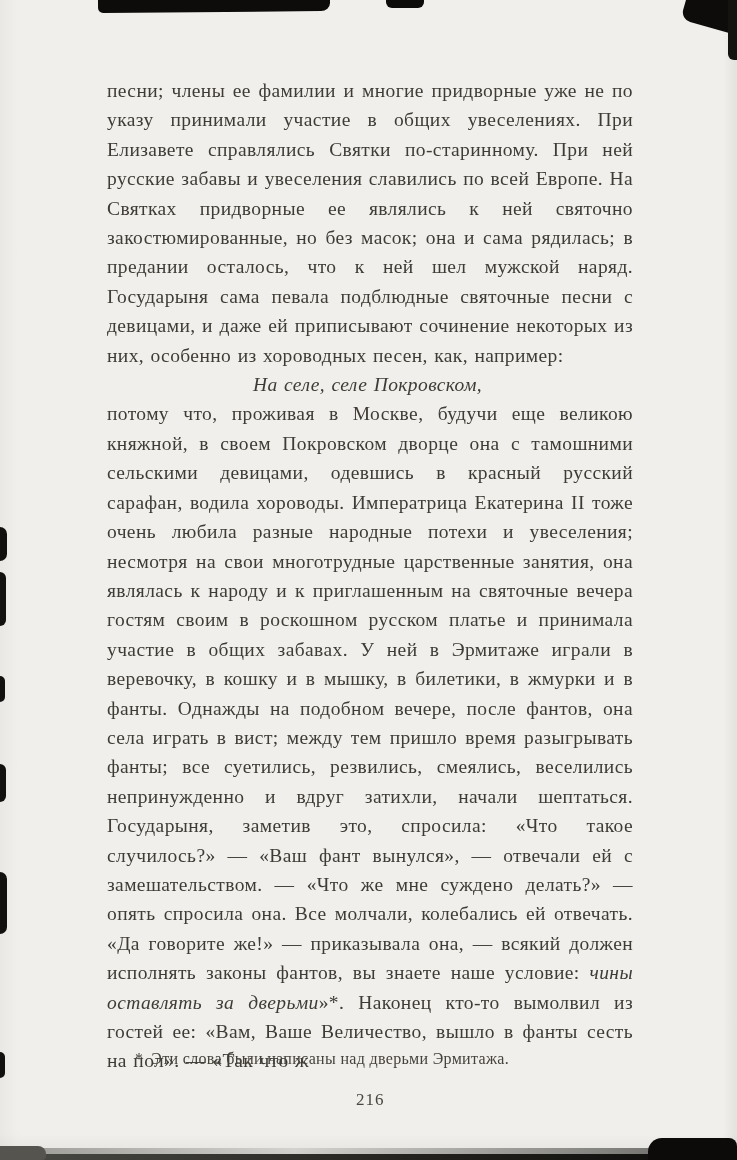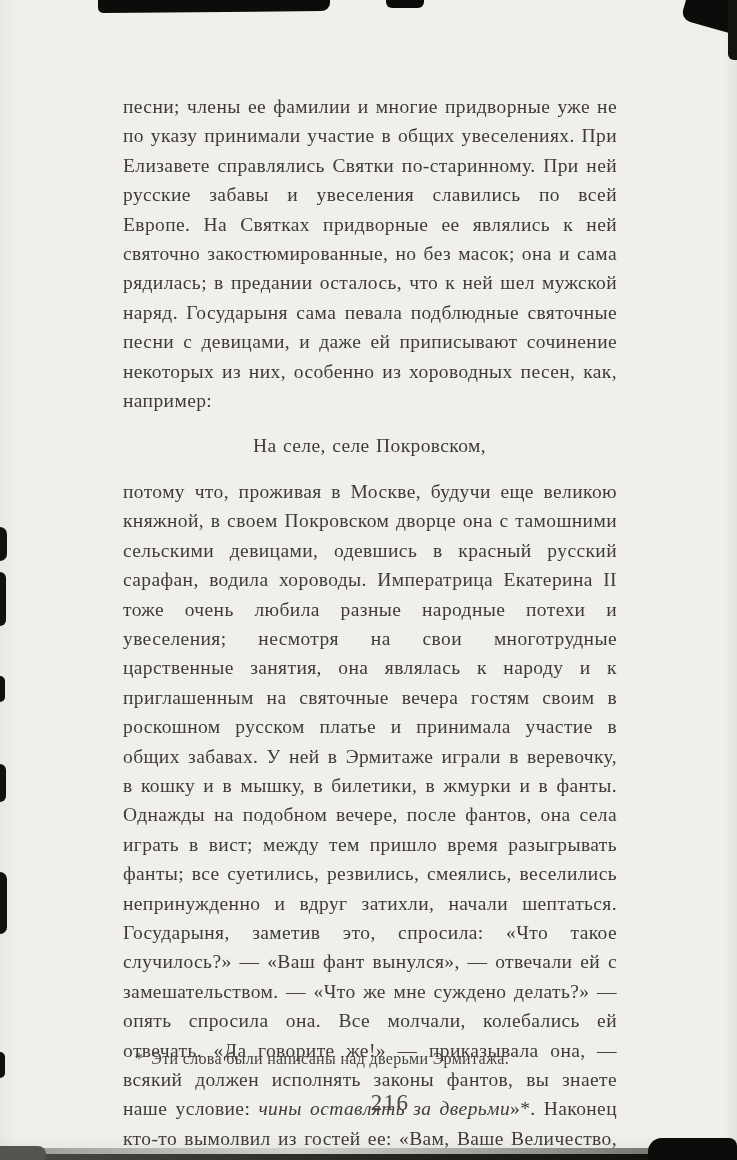--- a/index.html
+++ b/index.html
@@ -29,25 +29,26 @@
     top: 76px;
     width: 526px;
     color: #3e3c35;
     font-size: 19.5px;
     line-height: 29.4px;
     text-align: justify;
     letter-spacing: 0.02em;
     word-spacing: 0.06em;
   }
   .text-block p {
-    margin: 16px;
+    margin: 0;
   }
   .verse {
     margin: 0 0 0 146px;
     text-align: left;
+    font-style: italic;
   }
   .verse div {
     white-space: nowrap;
   }
   em.inline-italic {
     font-style: italic;
   }
   .footnote {
     position: absolute;
     left: 107px;
@@ -58,25 +59,25 @@
     line-height: 22px;
     text-align: left;
     padding-left: 28px;
     letter-spacing: 0.02em;
   }
   .footnote .marker {
     padding-right: 8px;
   }
   .page-number {
     position: absolute;
-    left: 330px;
+    left: 356px;
     top: 1090px;
     width: 120px;
-    text-align: center;
-    font-size: 23px;
+    text-align: left;
+    font-size: 17px;
     letter-spacing: 0.06em;
     color: #49473f;
   }
   
   .artifact {
     position: absolute;
     background: #0d0c0a;
   }
   .a-top-1 {
     left: 98px; top: -6px; width: 232px; height: 18px;

